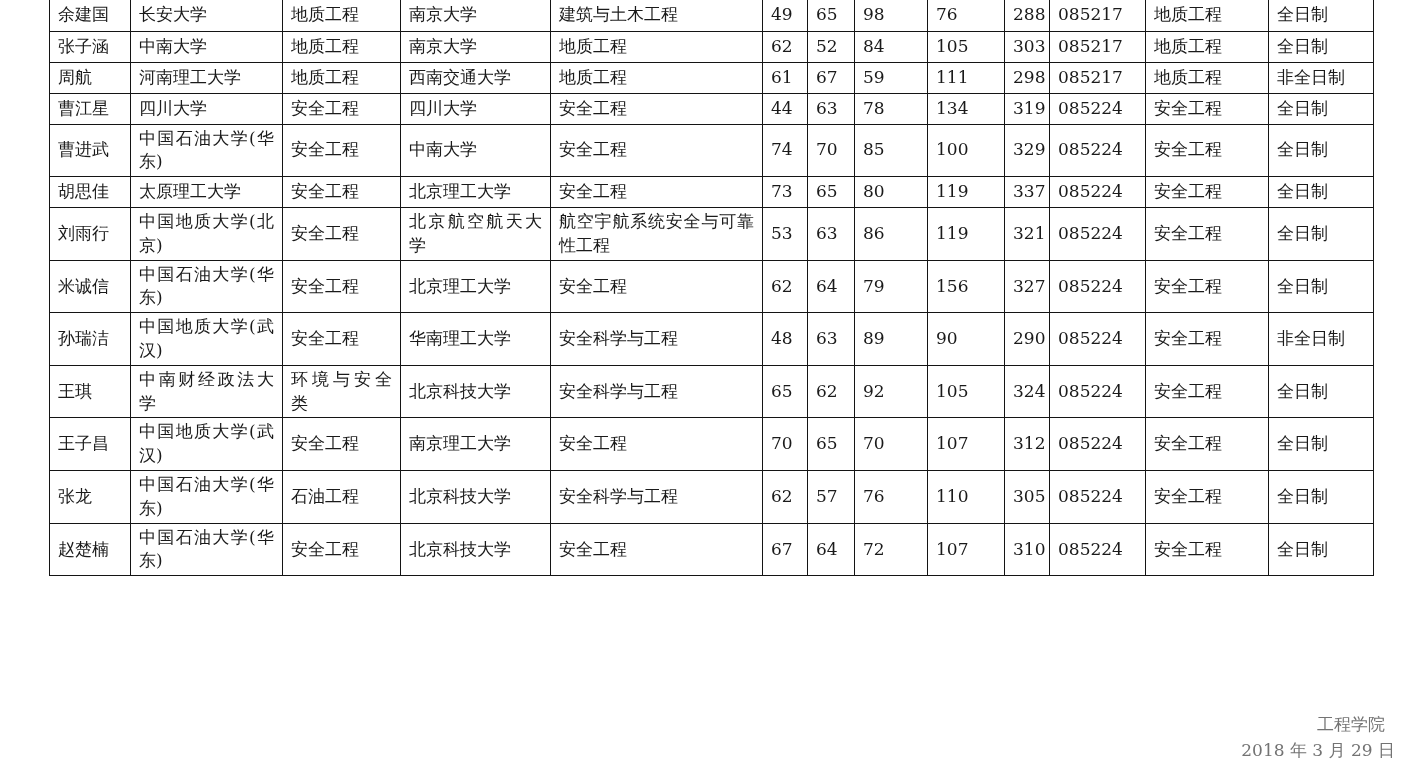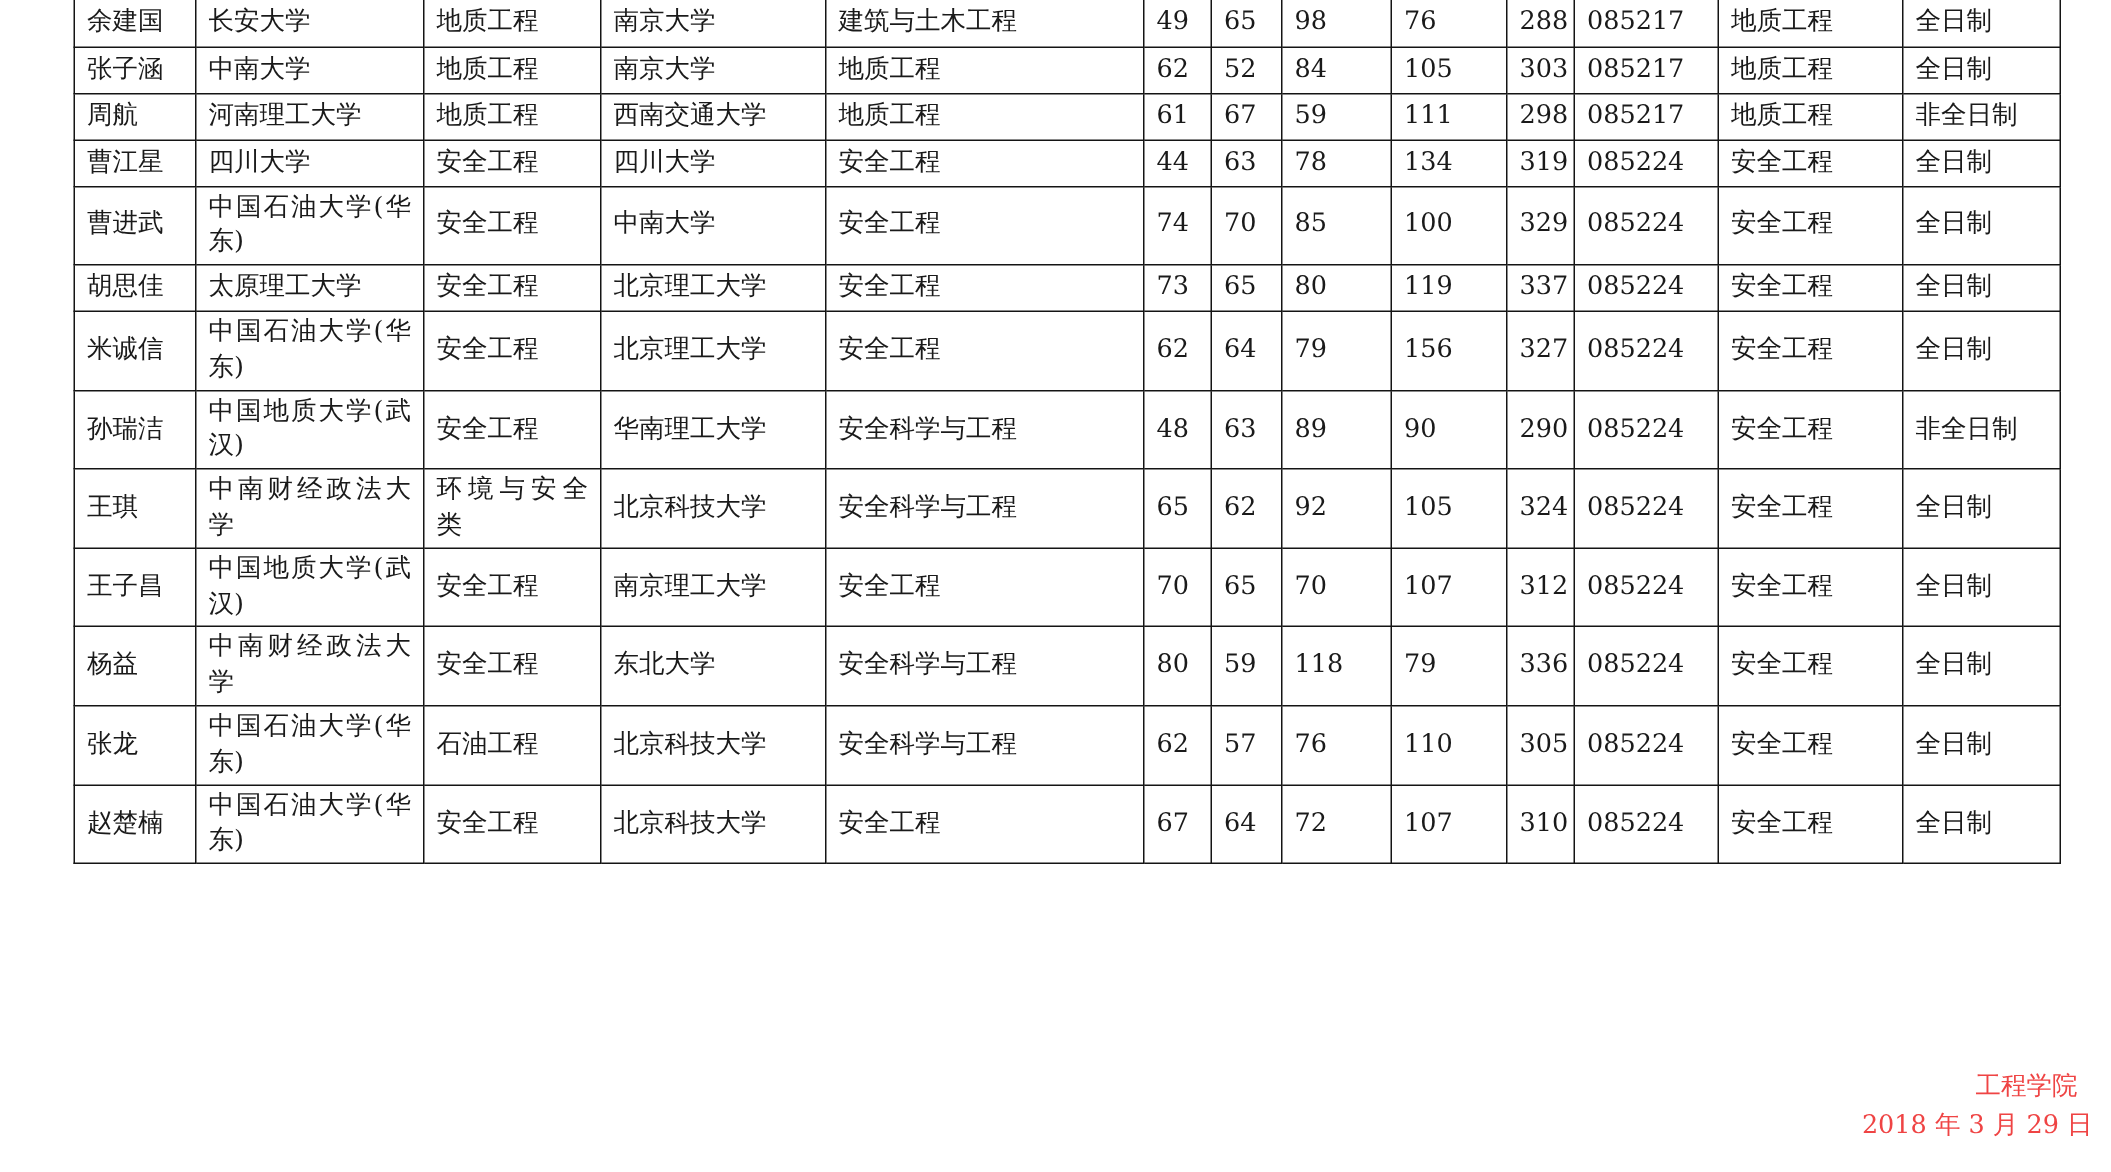--- a/index.html
+++ b/index.html
@@ -43,21 +43,21 @@
   table.roster tr:first-child td {
     border-top: none;
   }
   .footer {
     position: absolute;
     right: 36px;
     top: 712px;
     text-align: right;
     font-size: 17px;
     line-height: 1.5;
-    color: #ef4444;
+    color: #737373;
   }
   .footer .sig-line {
     padding-right: 10px;
   }
 </style>
 </head>
 <body>
 
 <div class="page">
 
@@ -162,20 +162,35 @@
           <td>73</td>
           <td>65</td>
           <td>80</td>
           <td>119</td>
           <td>337</td>
           <td>085224</td>
           <td>安全工程</td>
           <td>全日制</td>
         </tr>
         <tr>
+          <td>刘雨行</td>
+          <td>中国地质大学(北京)</td>
+          <td>安全工程</td>
+          <td>北京航空航天大学</td>
+          <td>航空宇航系统安全与可靠性工程</td>
+          <td>53</td>
+          <td>63</td>
+          <td>86</td>
+          <td>119</td>
+          <td>321</td>
+          <td>085224</td>
+          <td>安全工程</td>
+          <td>全日制</td>
+        </tr>
+        <tr>
           <td>米诚信</td>
           <td>中国石油大学(华东)</td>
           <td>安全工程</td>
           <td>北京理工大学</td>
           <td>安全工程</td>
           <td>62</td>
           <td>64</td>
           <td>79</td>
           <td>156</td>
           <td>327</td>
@@ -222,35 +237,20 @@
           <td>70</td>
           <td>65</td>
           <td>70</td>
           <td>107</td>
           <td>312</td>
           <td>085224</td>
           <td>安全工程</td>
           <td>全日制</td>
         </tr>
         <tr>
-          <td>杨益</td>
-          <td>中南财经政法大学</td>
-          <td>安全工程</td>
-          <td>东北大学</td>
-          <td>安全科学与工程</td>
-          <td>80</td>
-          <td>59</td>
-          <td>118</td>
-          <td>79</td>
-          <td>336</td>
-          <td>085224</td>
-          <td>安全工程</td>
-          <td>全日制</td>
-        </tr>
-        <tr>
           <td>张龙</td>
           <td>中国石油大学(华东)</td>
           <td>石油工程</td>
           <td>北京科技大学</td>
           <td>安全科学与工程</td>
           <td>62</td>
           <td>57</td>
           <td>76</td>
           <td>110</td>
           <td>305</td>

